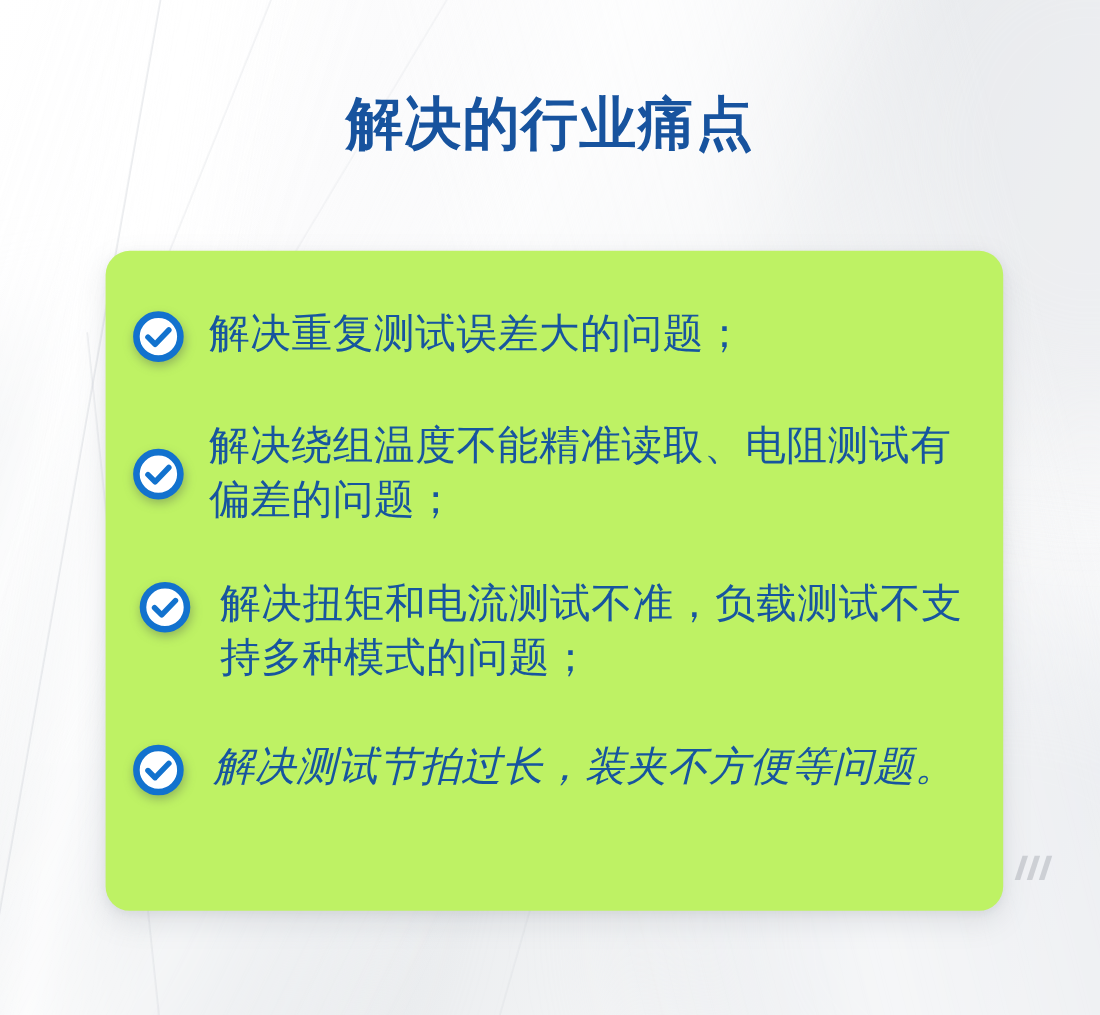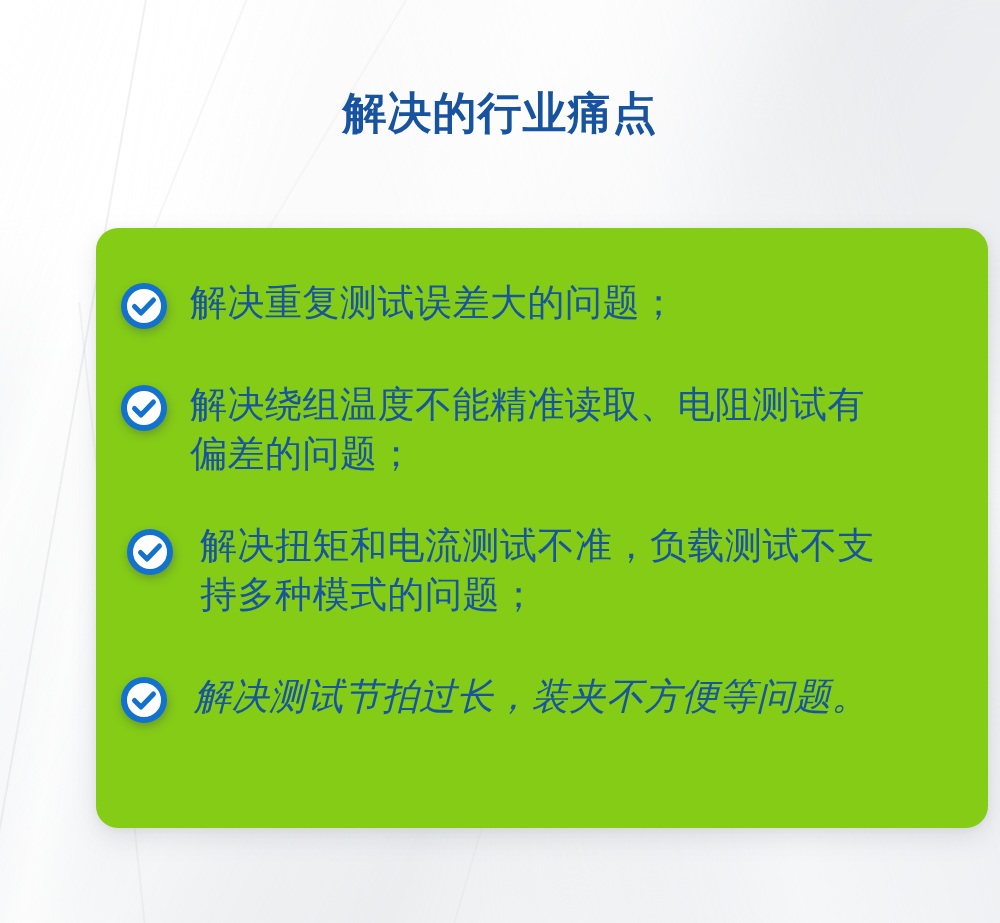--- a/index.html
+++ b/index.html
@@ -64,21 +64,21 @@
   .bg-wash.w2 { left: 600px;  top: 560px;  width: 620px; height: 560px; background: rgba(230,232,236,.75); }
   .bg-wash.w3 { left: 760px;  top: -120px; width: 460px; height: 520px; background: rgba(231,233,237,.6); }
 
   
   .title {
     position: absolute;
     left: 0;
     top: 78px;
     width: 1000px;
     text-align: center;
-    font-size: 44px;
+    font-size: 52px;
     line-height: 70px;
     font-weight: 700;
     letter-spacing: 1px;
     color: #17539e;
     white-space: nowrap;
   }
 
   
   .watermark {
     position: absolute;
@@ -129,45 +129,45 @@
   }
   .wm-slash i:nth-child(1) { left: 0; }
   .wm-slash i:nth-child(2) { left: 11px; }
   .wm-slash i:nth-child(3) { left: 22px; }
 
   
   .card {
     position: absolute;
     left: 96px;
     top: 228px;
-    width: 892px;
+    width: 816px;
     height: 600px;
-    background: #84cc16;
+    background: #bef264;
     border-radius: 22px;
     box-shadow:
       0 10px 26px rgba(120,126,136,0.16),
       0 2px 8px rgba(120,126,136,0.10);
   }
 
   .list {
     position: absolute;
     left: 0;
     top: 0;
     width: 100%;
     height: 100%;
   }
 
   .item {
     position: absolute;
     display: flex;
     align-items: flex-start;
   }
   .item.i0 { left: 24px;  top: 50px;  width: 780px; }
-  .item.i1 { left: 24px;  top: 152px; width: 780px; }
-  .item.i2 { left: 30px;  top: 296px; width: 780px; font-family: Liberation Mono, monospace; }
+  .item.i1 { left: 24px;  top: 152px; width: 780px; align-items: center; }
+  .item.i2 { left: 30px;  top: 296px; width: 780px; }
   .item.i3 { left: 24px;  top: 444px; width: 780px; font-style: italic; }
 
   .check {
     position: relative;
     flex: 0 0 auto;
     width: 48px;
     height: 48px;
     margin-top: 4px;
   }
   .check::after {

